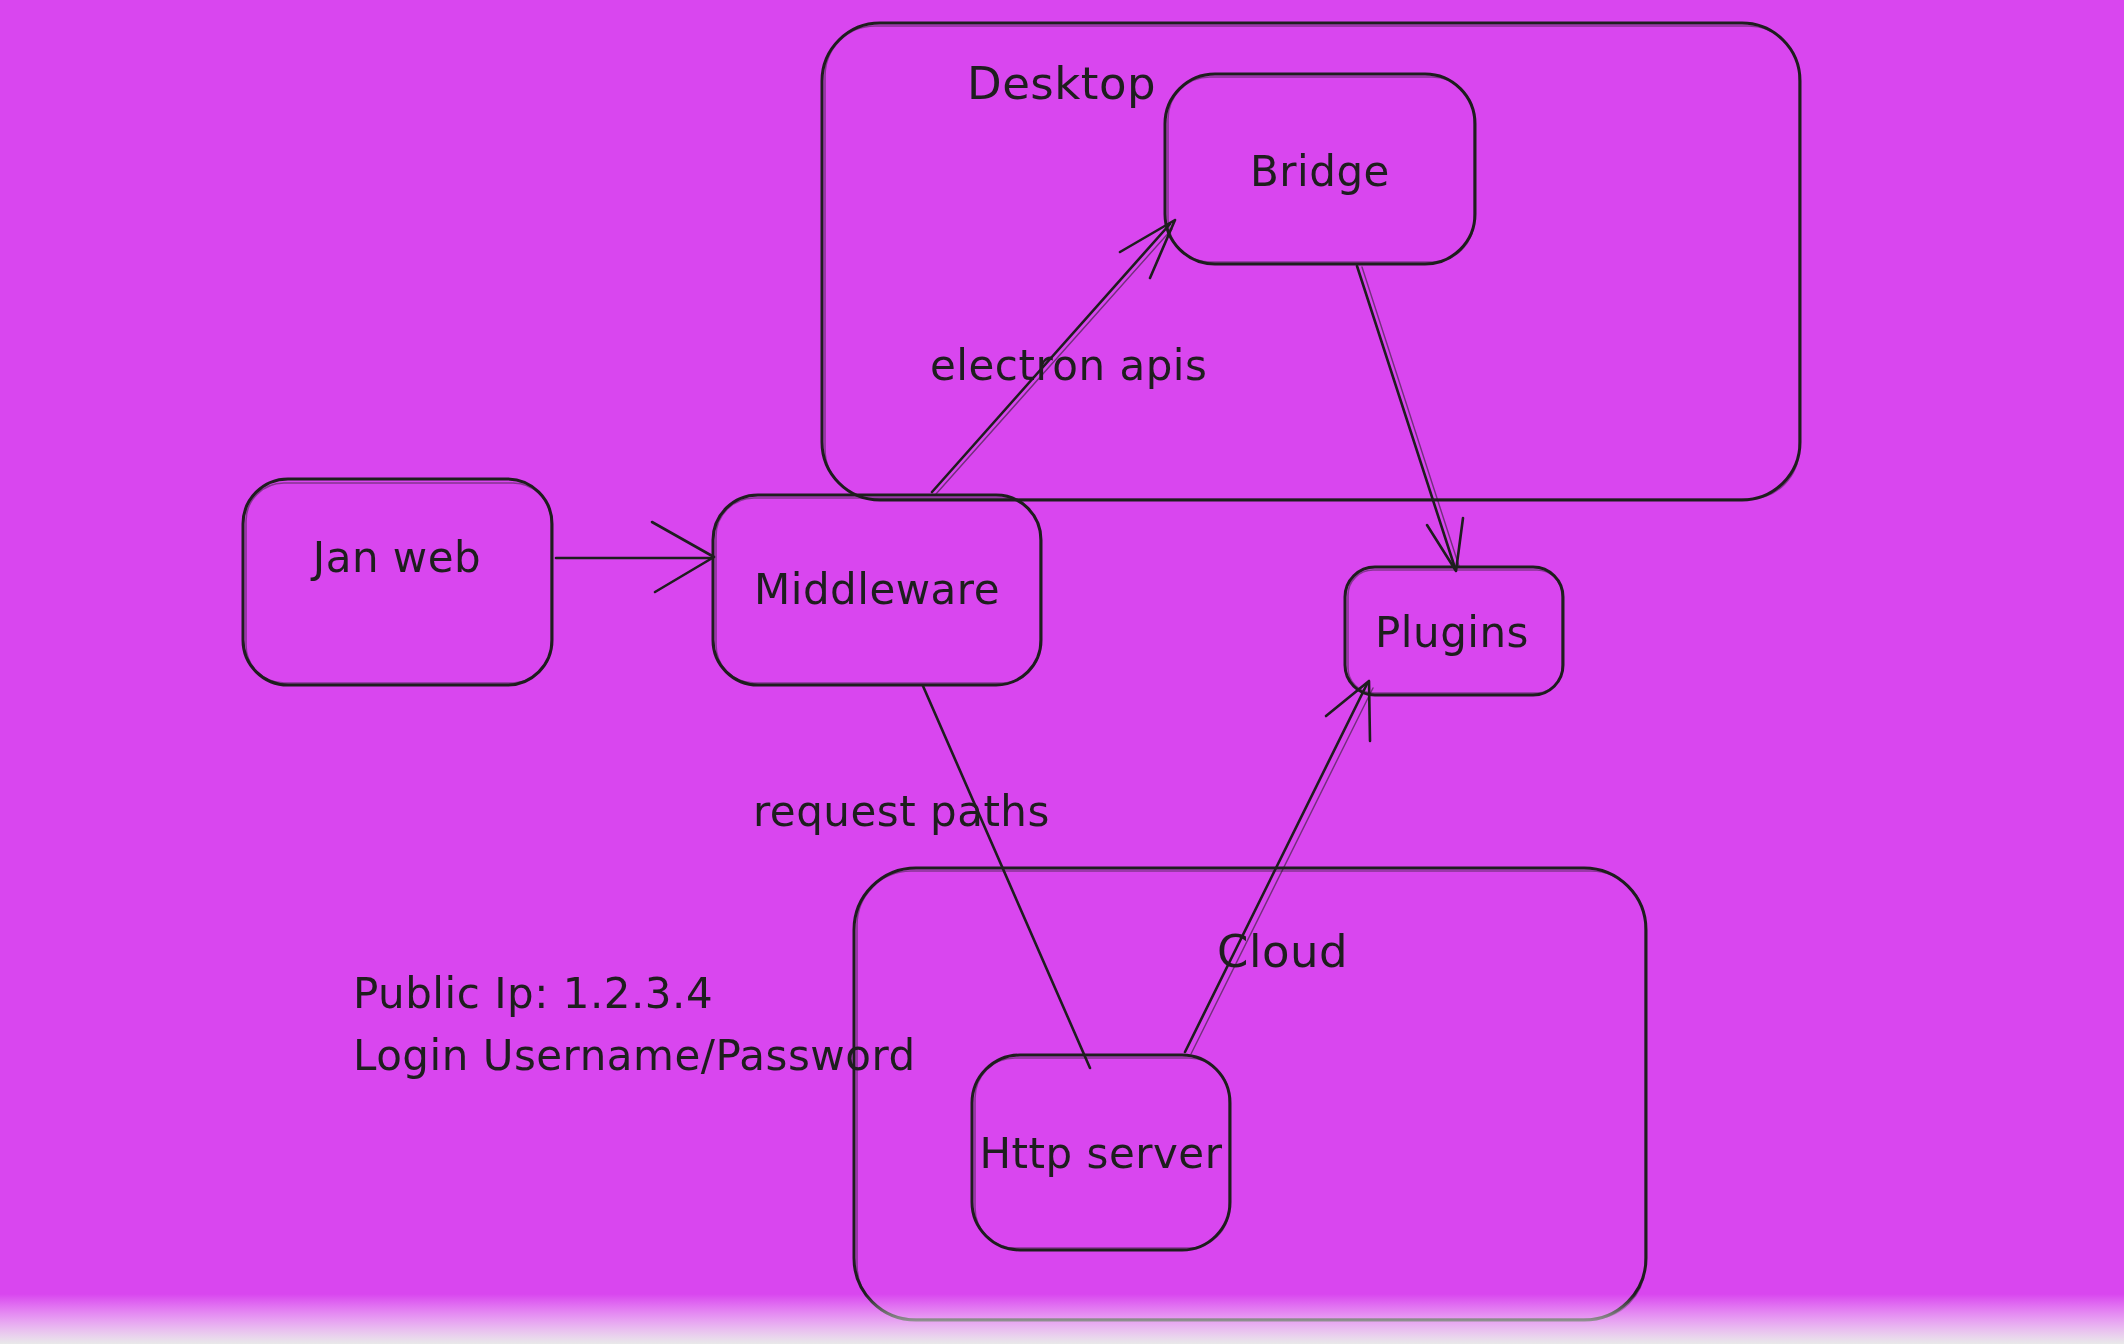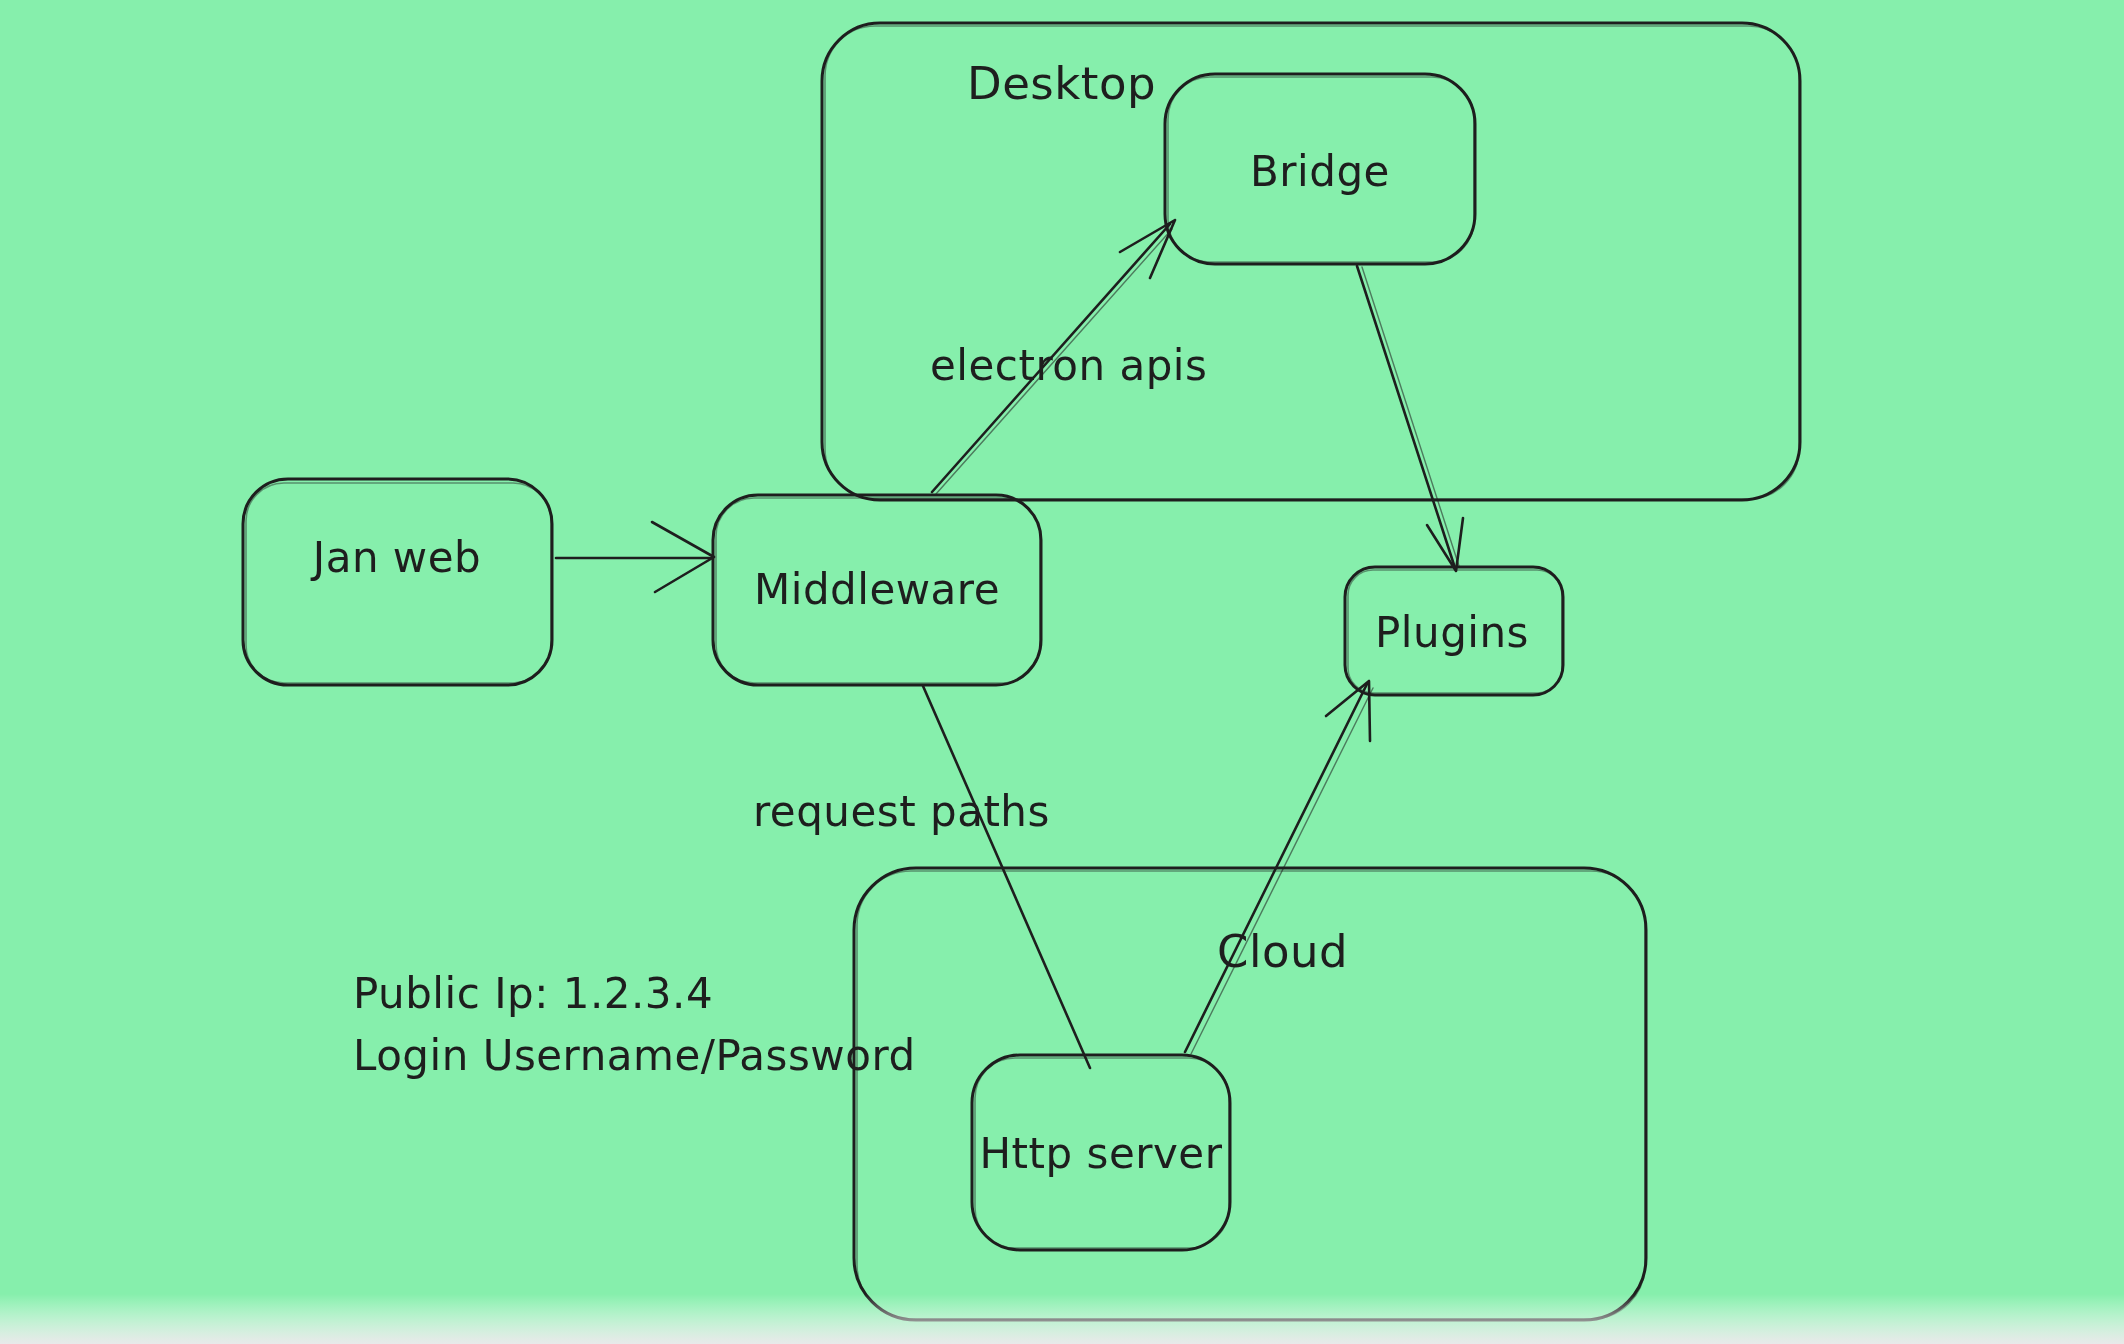--- a/index.html
+++ b/index.html
@@ -1,16 +1,16 @@
 <!DOCTYPE html>
 <html><head>
 <meta charset="utf-8">
 <style>
   html, body { margin: 0; padding: 0; background: #ffffff; }
-  .canvas-wrap { position: relative; width: 2124px; height: 1344px; overflow: hidden; background: #86efac; }
+  .canvas-wrap { position: relative; width: 2124px; height: 1344px; overflow: hidden; background: #d946ef; }
   svg { display: block; }
   svg text {
     font-family: "DejaVu Sans", "Liberation Sans", sans-serif;
     fill: #1e1e1e;
     letter-spacing: 0.5px;
   }
   .shape { fill: none; stroke: #1e1e1e; stroke-width: 3; stroke-linecap: round; stroke-linejoin: round; }
   .shape.redraw { stroke-width: 1.6; opacity: 0.45; }
   .edge { fill: none; stroke: #1e1e1e; stroke-width: 2.6; stroke-linecap: round; stroke-linejoin: round; }
   .edge.redraw { stroke-width: 1.4; opacity: 0.55; }

